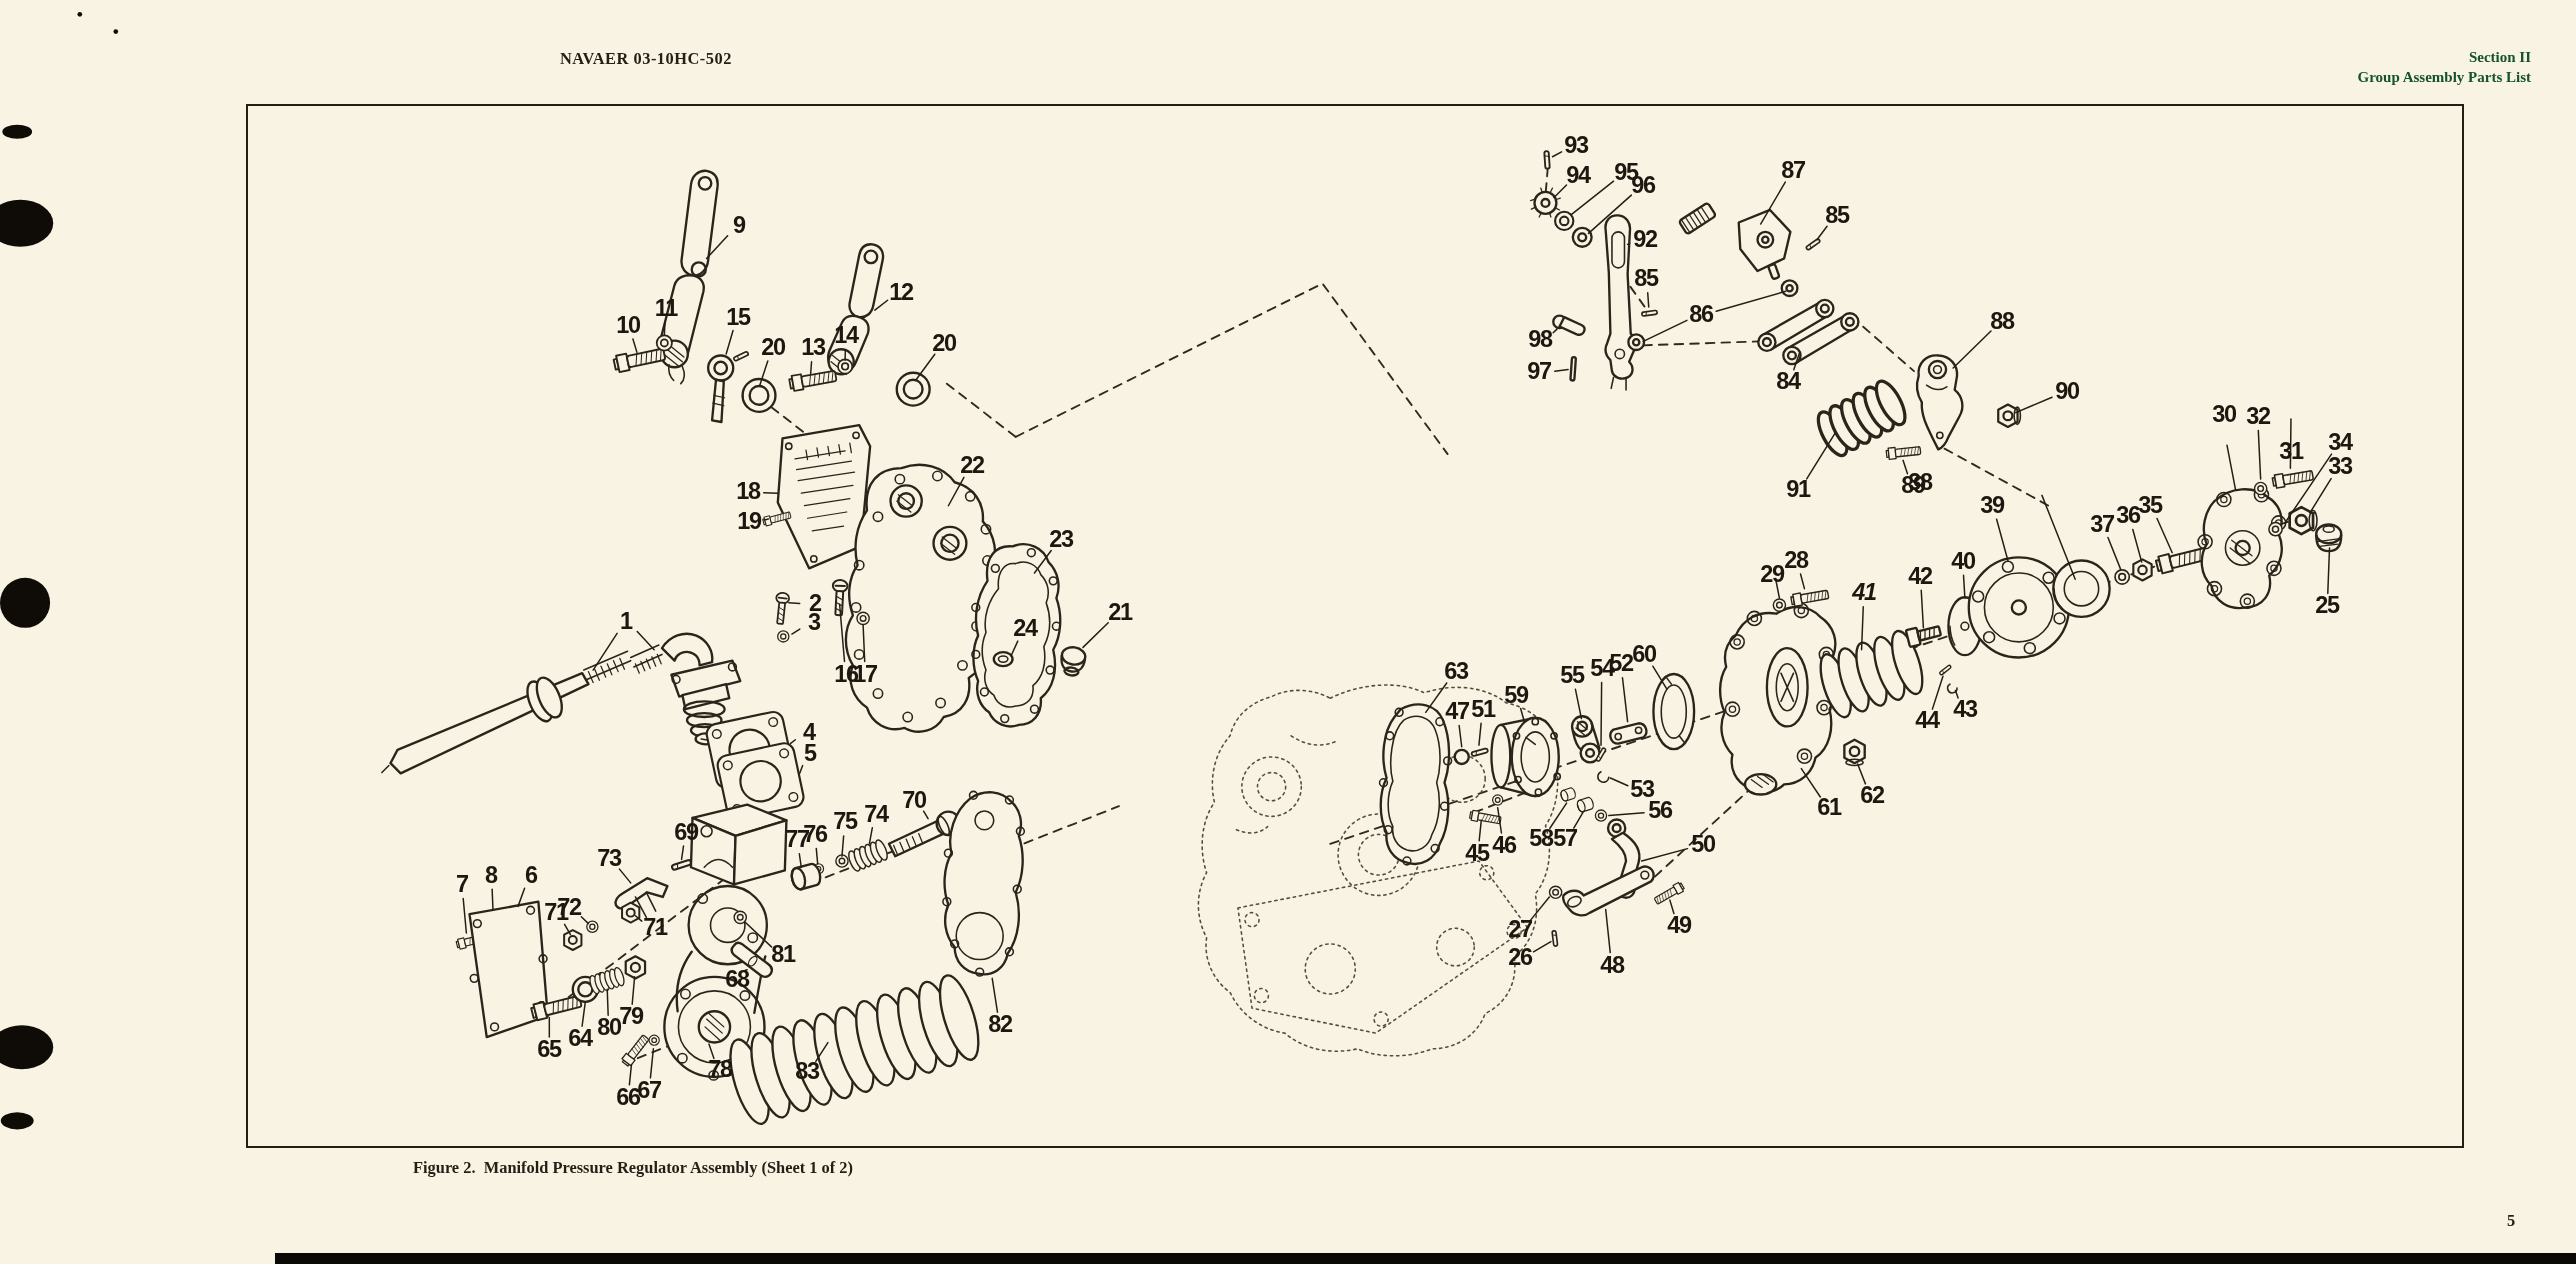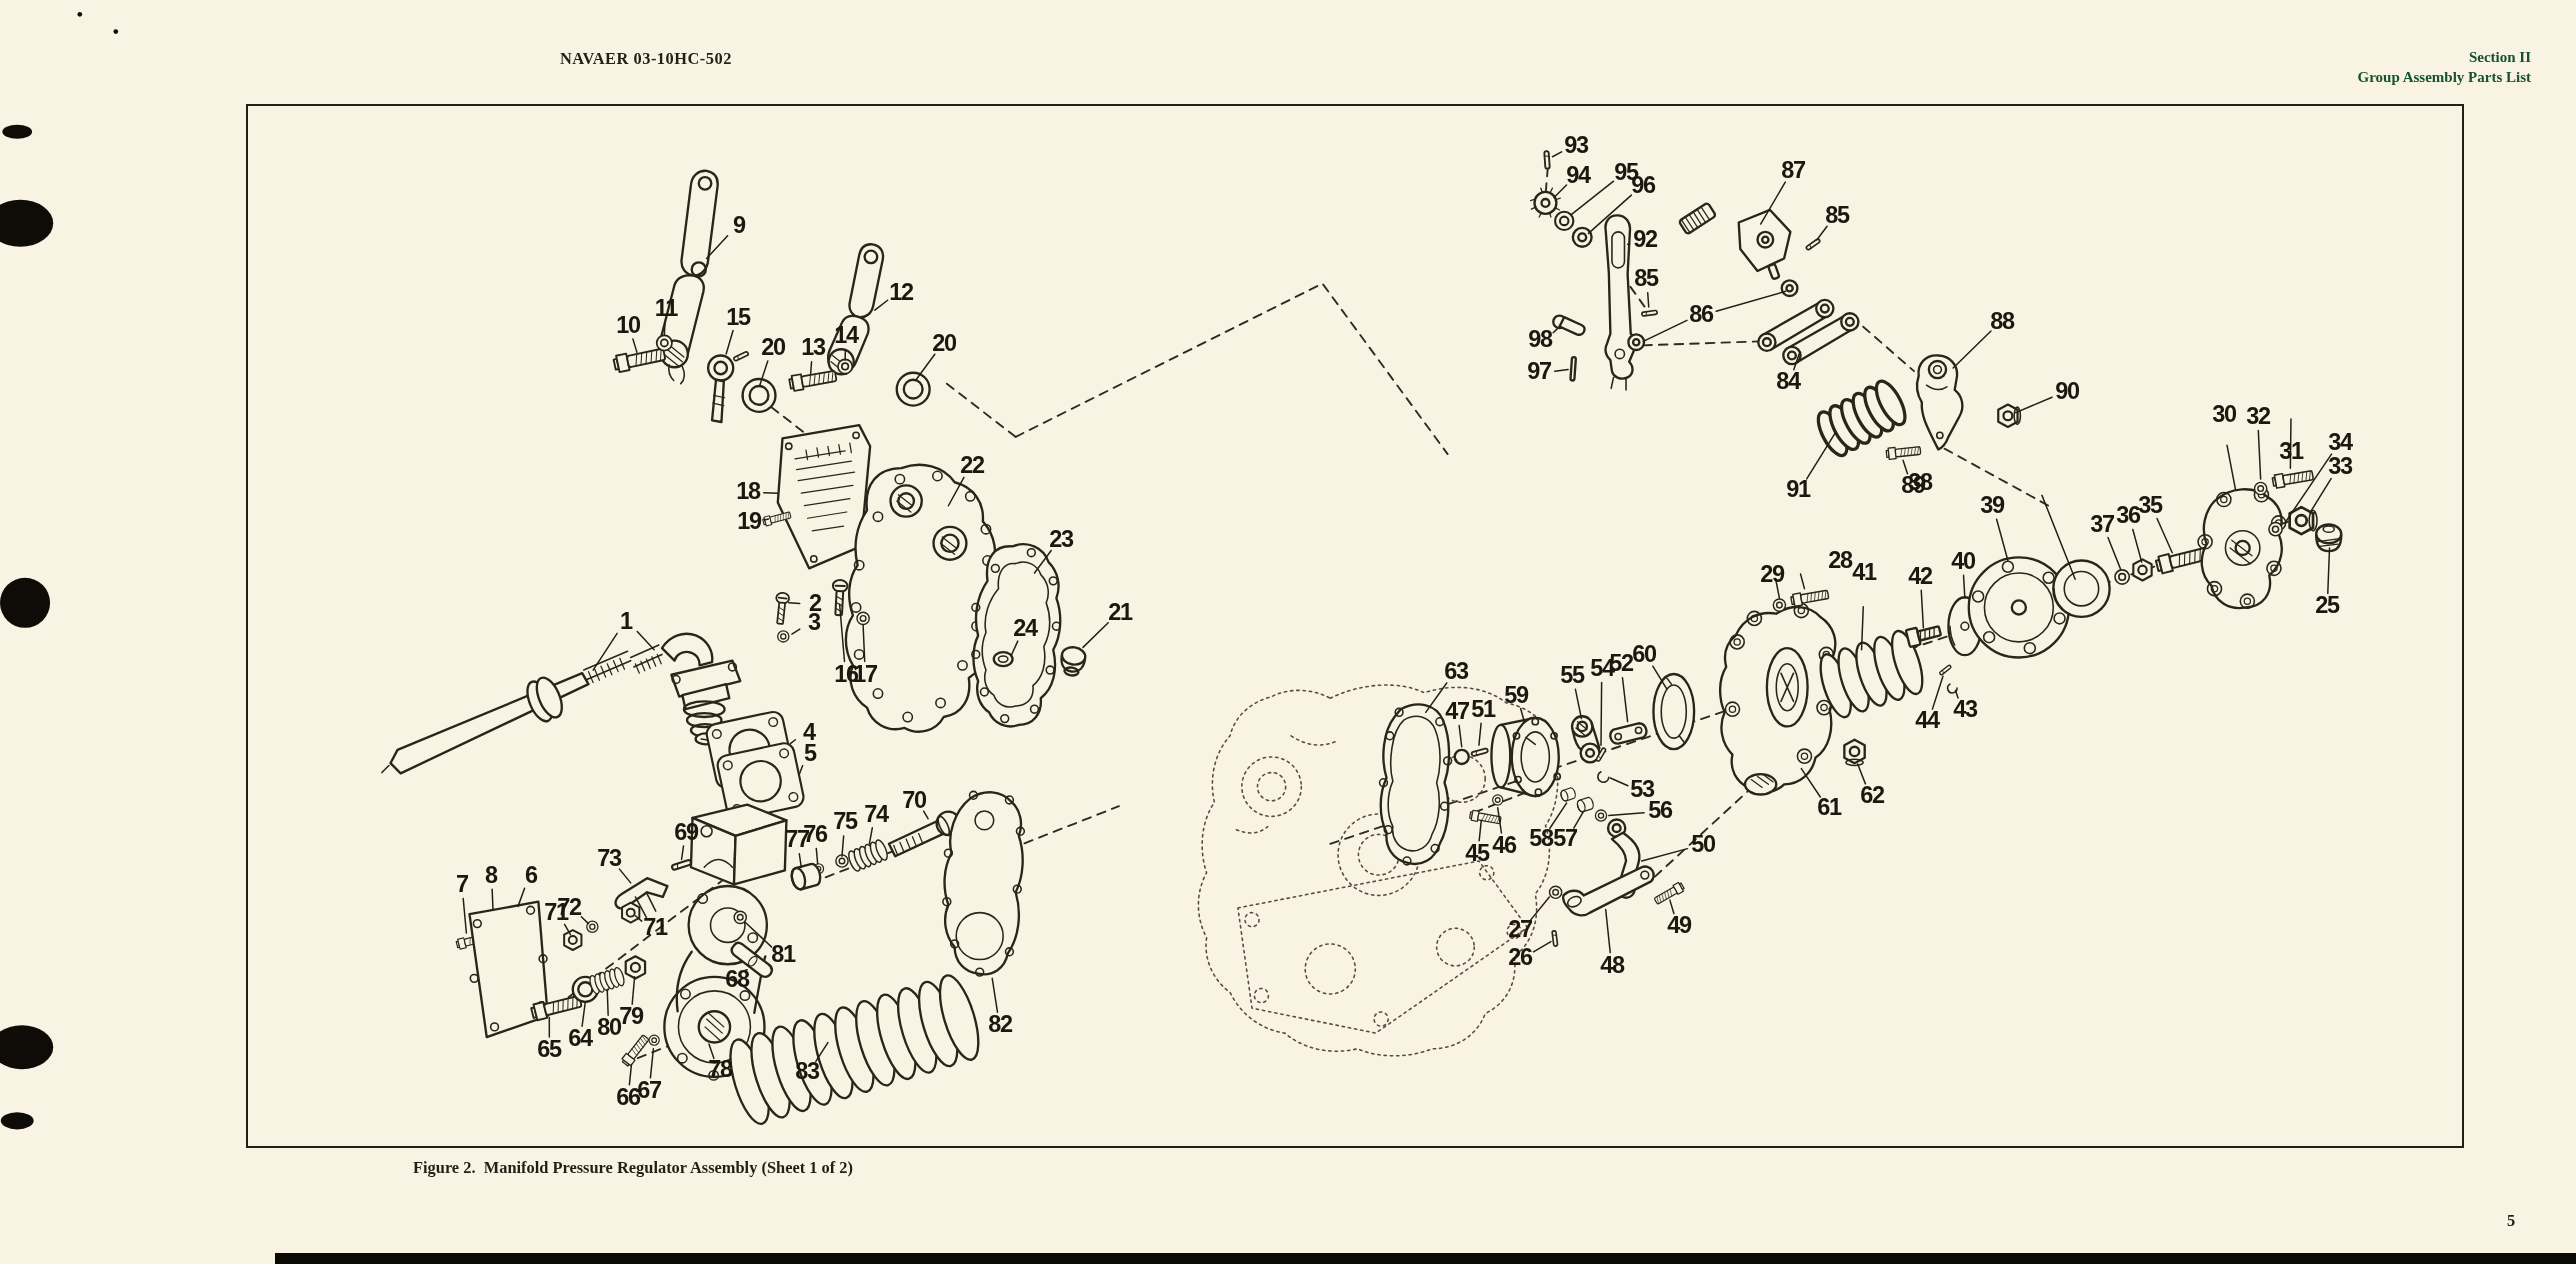--- a/index.html
+++ b/index.html
@@ -738,34 +738,34 @@
     <span class="co" style="left: 749px; top: 522px;">19</span>
     <span class="co" style="left: 773px; top: 348px;">20</span>
     <span class="co" style="left: 944px; top: 344px;">20</span>
     <span class="co" style="left: 1120px; top: 613px;">21</span>
     <span class="co" style="left: 972px; top: 466px;">22</span>
     <span class="co" style="left: 1061px; top: 540px;">23</span>
     <span class="co" style="left: 1025px; top: 629px;">24</span>
     <span class="co" style="left: 2327px; top: 606px;">25</span>
     <span class="co" style="left: 1520px; top: 958px;">26</span>
     <span class="co" style="left: 1520px; top: 930px;">27</span>
-    <span class="co" style="left: 1796px; top: 561px; margin-left: 44px;">28</span>
+    <span class="co" style="left: 1796px; top: 561px;">28</span>
     <span class="co" style="left: 1772px; top: 567px; margin-top: 8px;">29</span>
     <span class="co" style="left: 2224px; top: 415px;">30</span>
     <span class="co" style="left: 2291px; top: 405px; margin-top: 47px;">31</span>
     <span class="co" style="left: 2258px; top: 417px;">32</span>
     <span class="co" style="left: 2340px; top: 467px;">33</span>
     <span class="co" style="left: 2340px; top: 443px;">34</span>
     <span class="co" style="left: 2150px; top: 506px;">35</span>
     <span class="co" style="left: 2128px; top: 516px;">36</span>
     <span class="co" style="left: 2102px; top: 525px;">37</span>
     <span class="co" style="left: 1920px; top: 483px;">38</span>
     <span class="co" style="left: 1992px; top: 506px;">39</span>
     <span class="co" style="left: 1963px; top: 562px;">40</span>
-    <span class="co" style="left: 1864px; top: 573px;">41</span>
+    <span class="co" style="left: 1864px; top: 593px; font-style: italic;">41</span>
     <span class="co" style="left: 1920px; top: 577px;">42</span>
     <span class="co" style="left: 1965px; top: 710px;">43</span>
     <span class="co" style="left: 1927px; top: 721px;">44</span>
     <span class="co" style="left: 1477px; top: 854px;">45</span>
     <span class="co" style="left: 1504px; top: 846px;">46</span>
     <span class="co" style="left: 1457px; top: 712px;">47</span>
     <span class="co" style="left: 1612px; top: 966px;">48</span>
     <span class="co" style="left: 1679px; top: 926px;">49</span>
     <span class="co" style="left: 1703px; top: 845px;">50</span>
     <span class="co" style="left: 1483px; top: 710px;">51</span>

